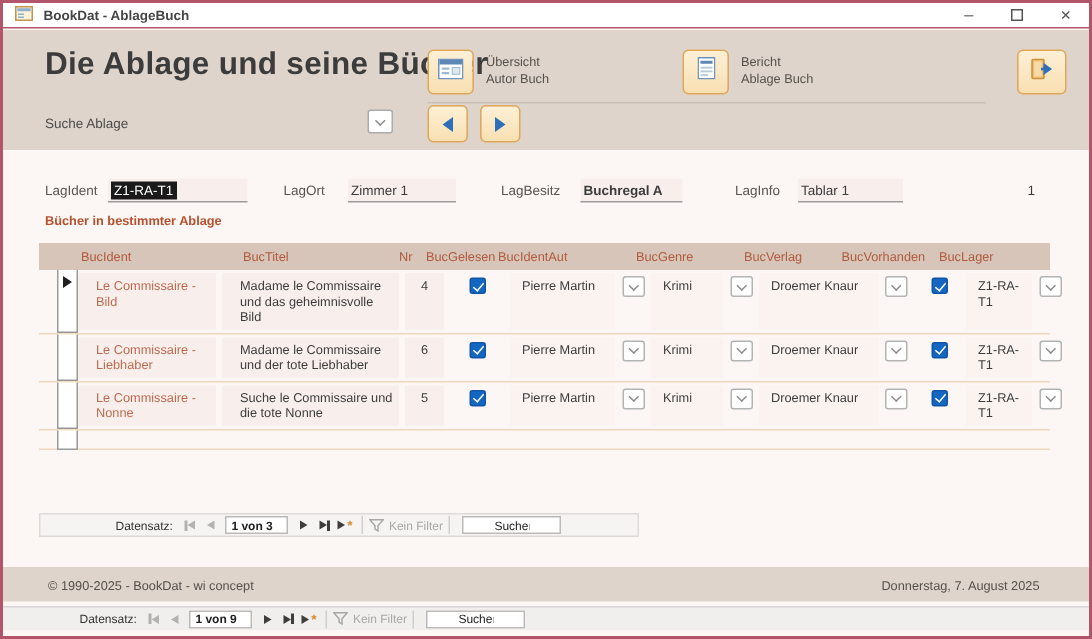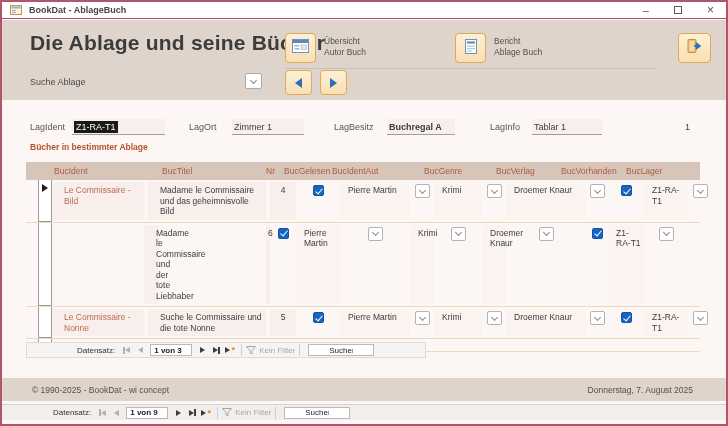--- a/index.html
+++ b/index.html
@@ -263,20 +263,21 @@
       <div class="cell-plain">Z1-RA-T1</div>
       <div class="chevwrap">
           <span class="combo-chev">
             <span class="chev"></span>
           </span>
         </div>
     </div>
 
     <div class="sheet-row sheet-grid">
       <div class="selcell"></div>
+      <div class="cellbg cell-ident">Le Commissaire - Liebhaber</div>
         <div></div>
       <div class="cellbg">Madame le Commissaire und der tote Liebhaber</div>
         <div></div>
       <div class="cellbg cell-nr">6</div>
       <div class="ckwrap">
           <span class="checkbox"></span>
         </div>
       <div class="cell-plain">Pierre Martin</div>
       <div class="chevwrap">
           <span class="combo-chev">

